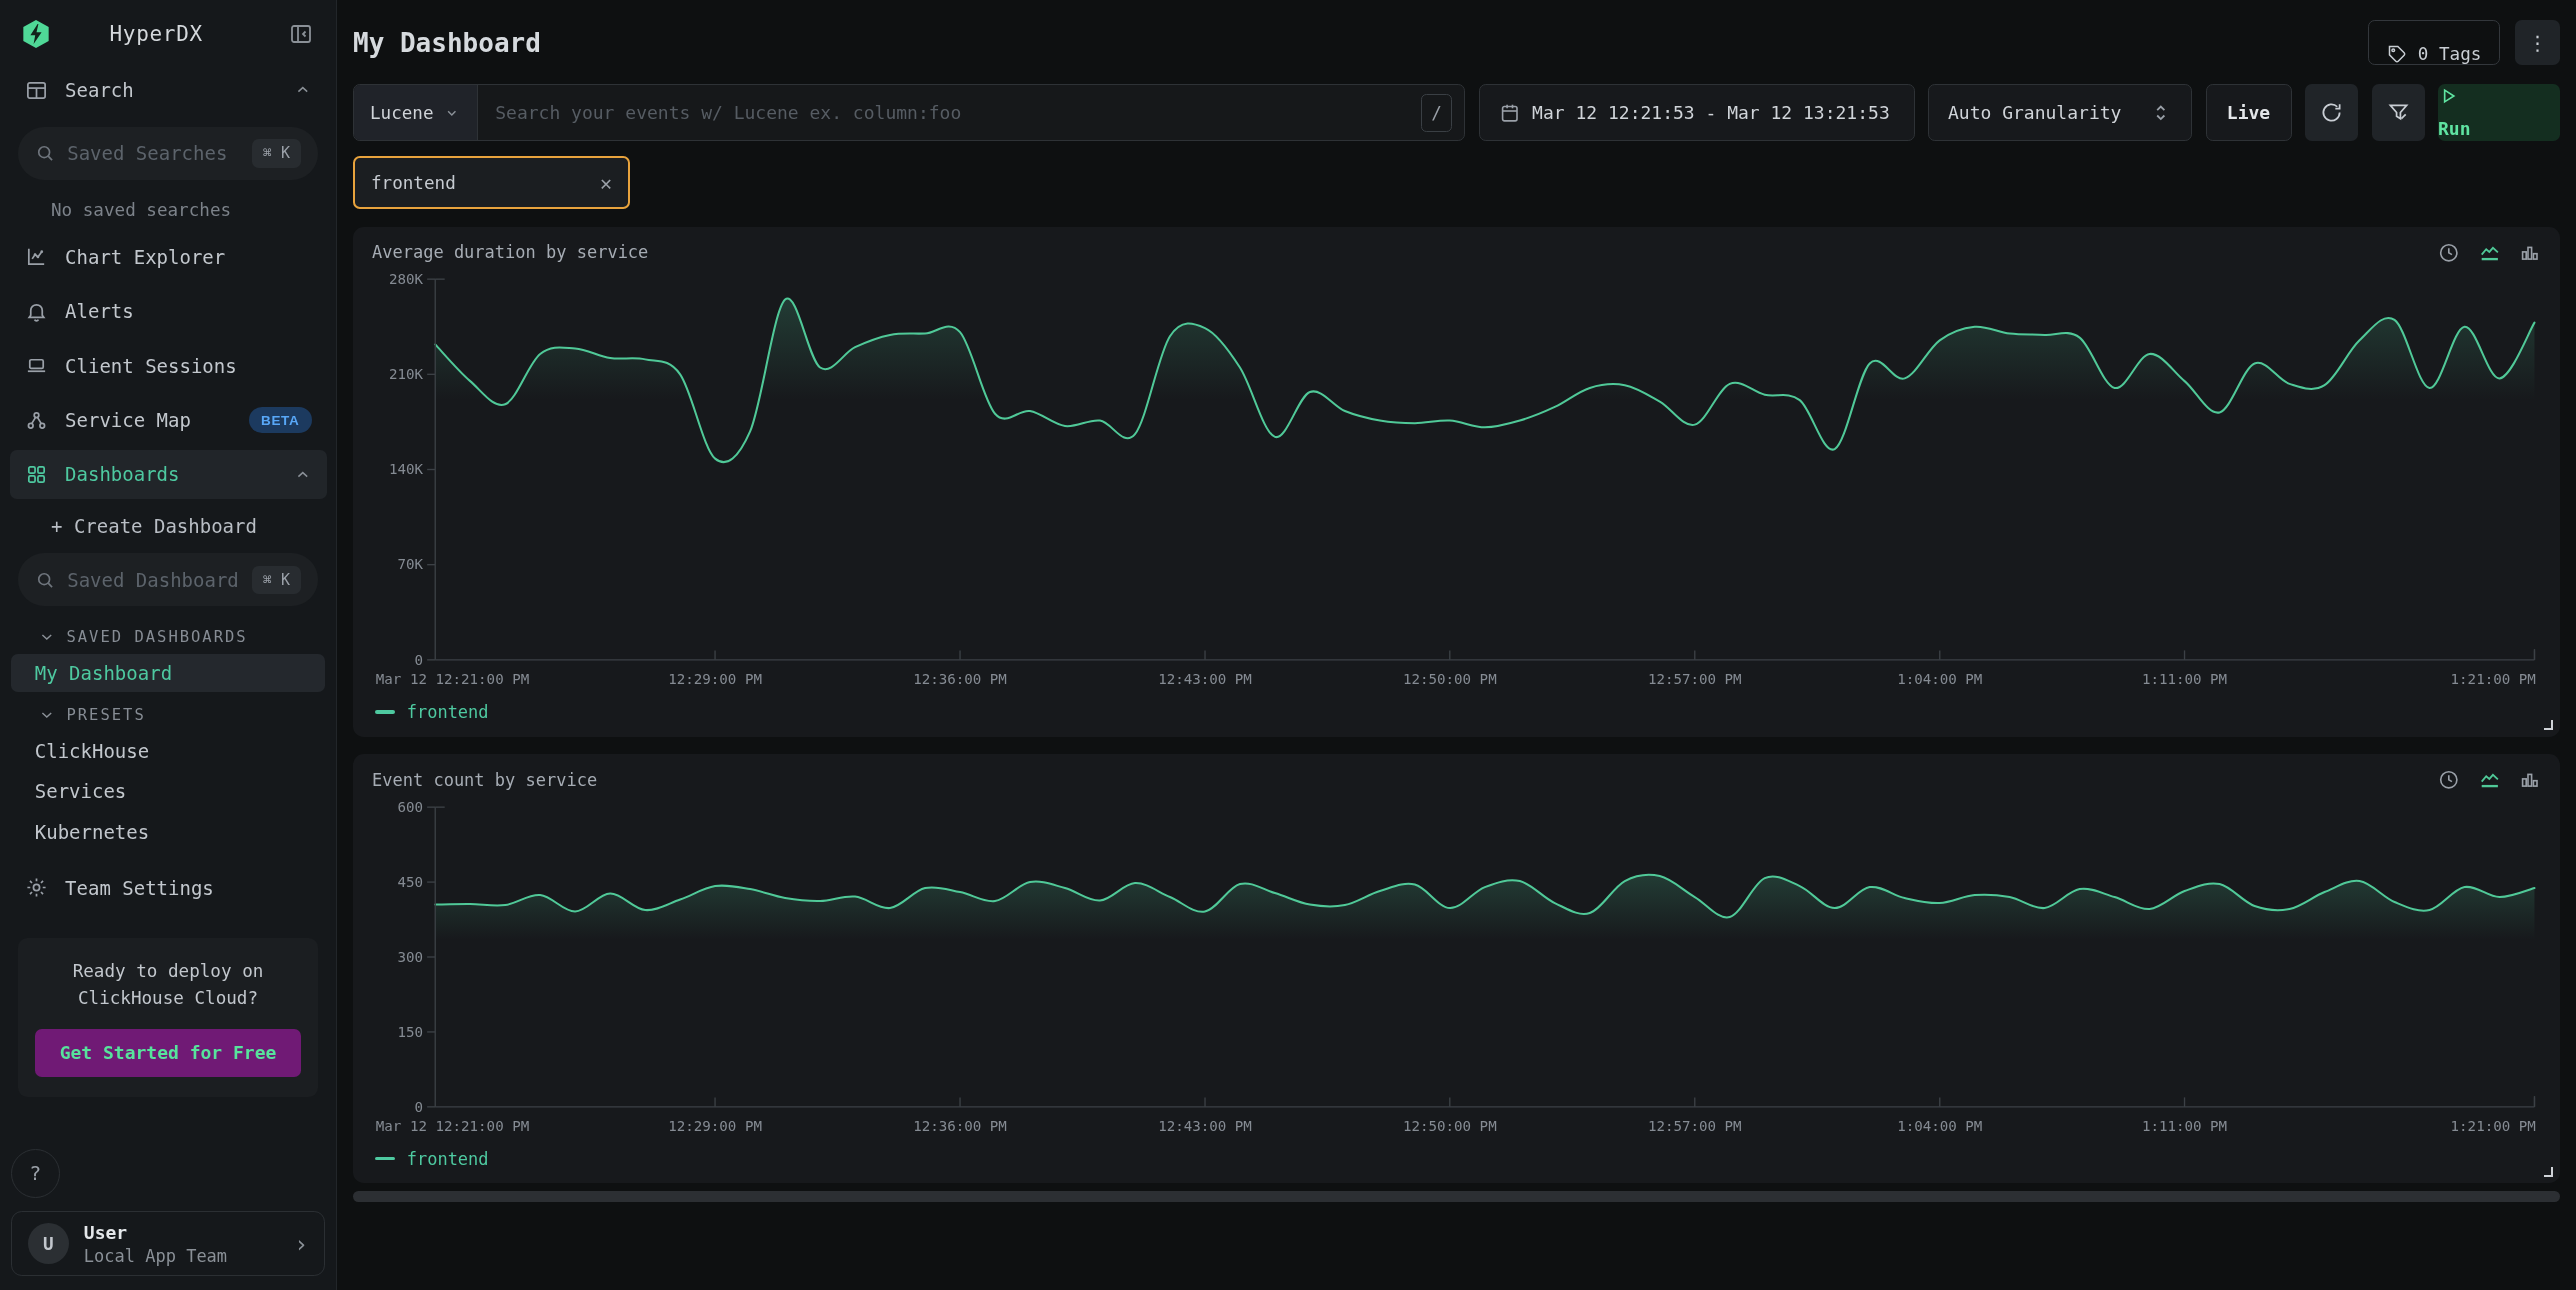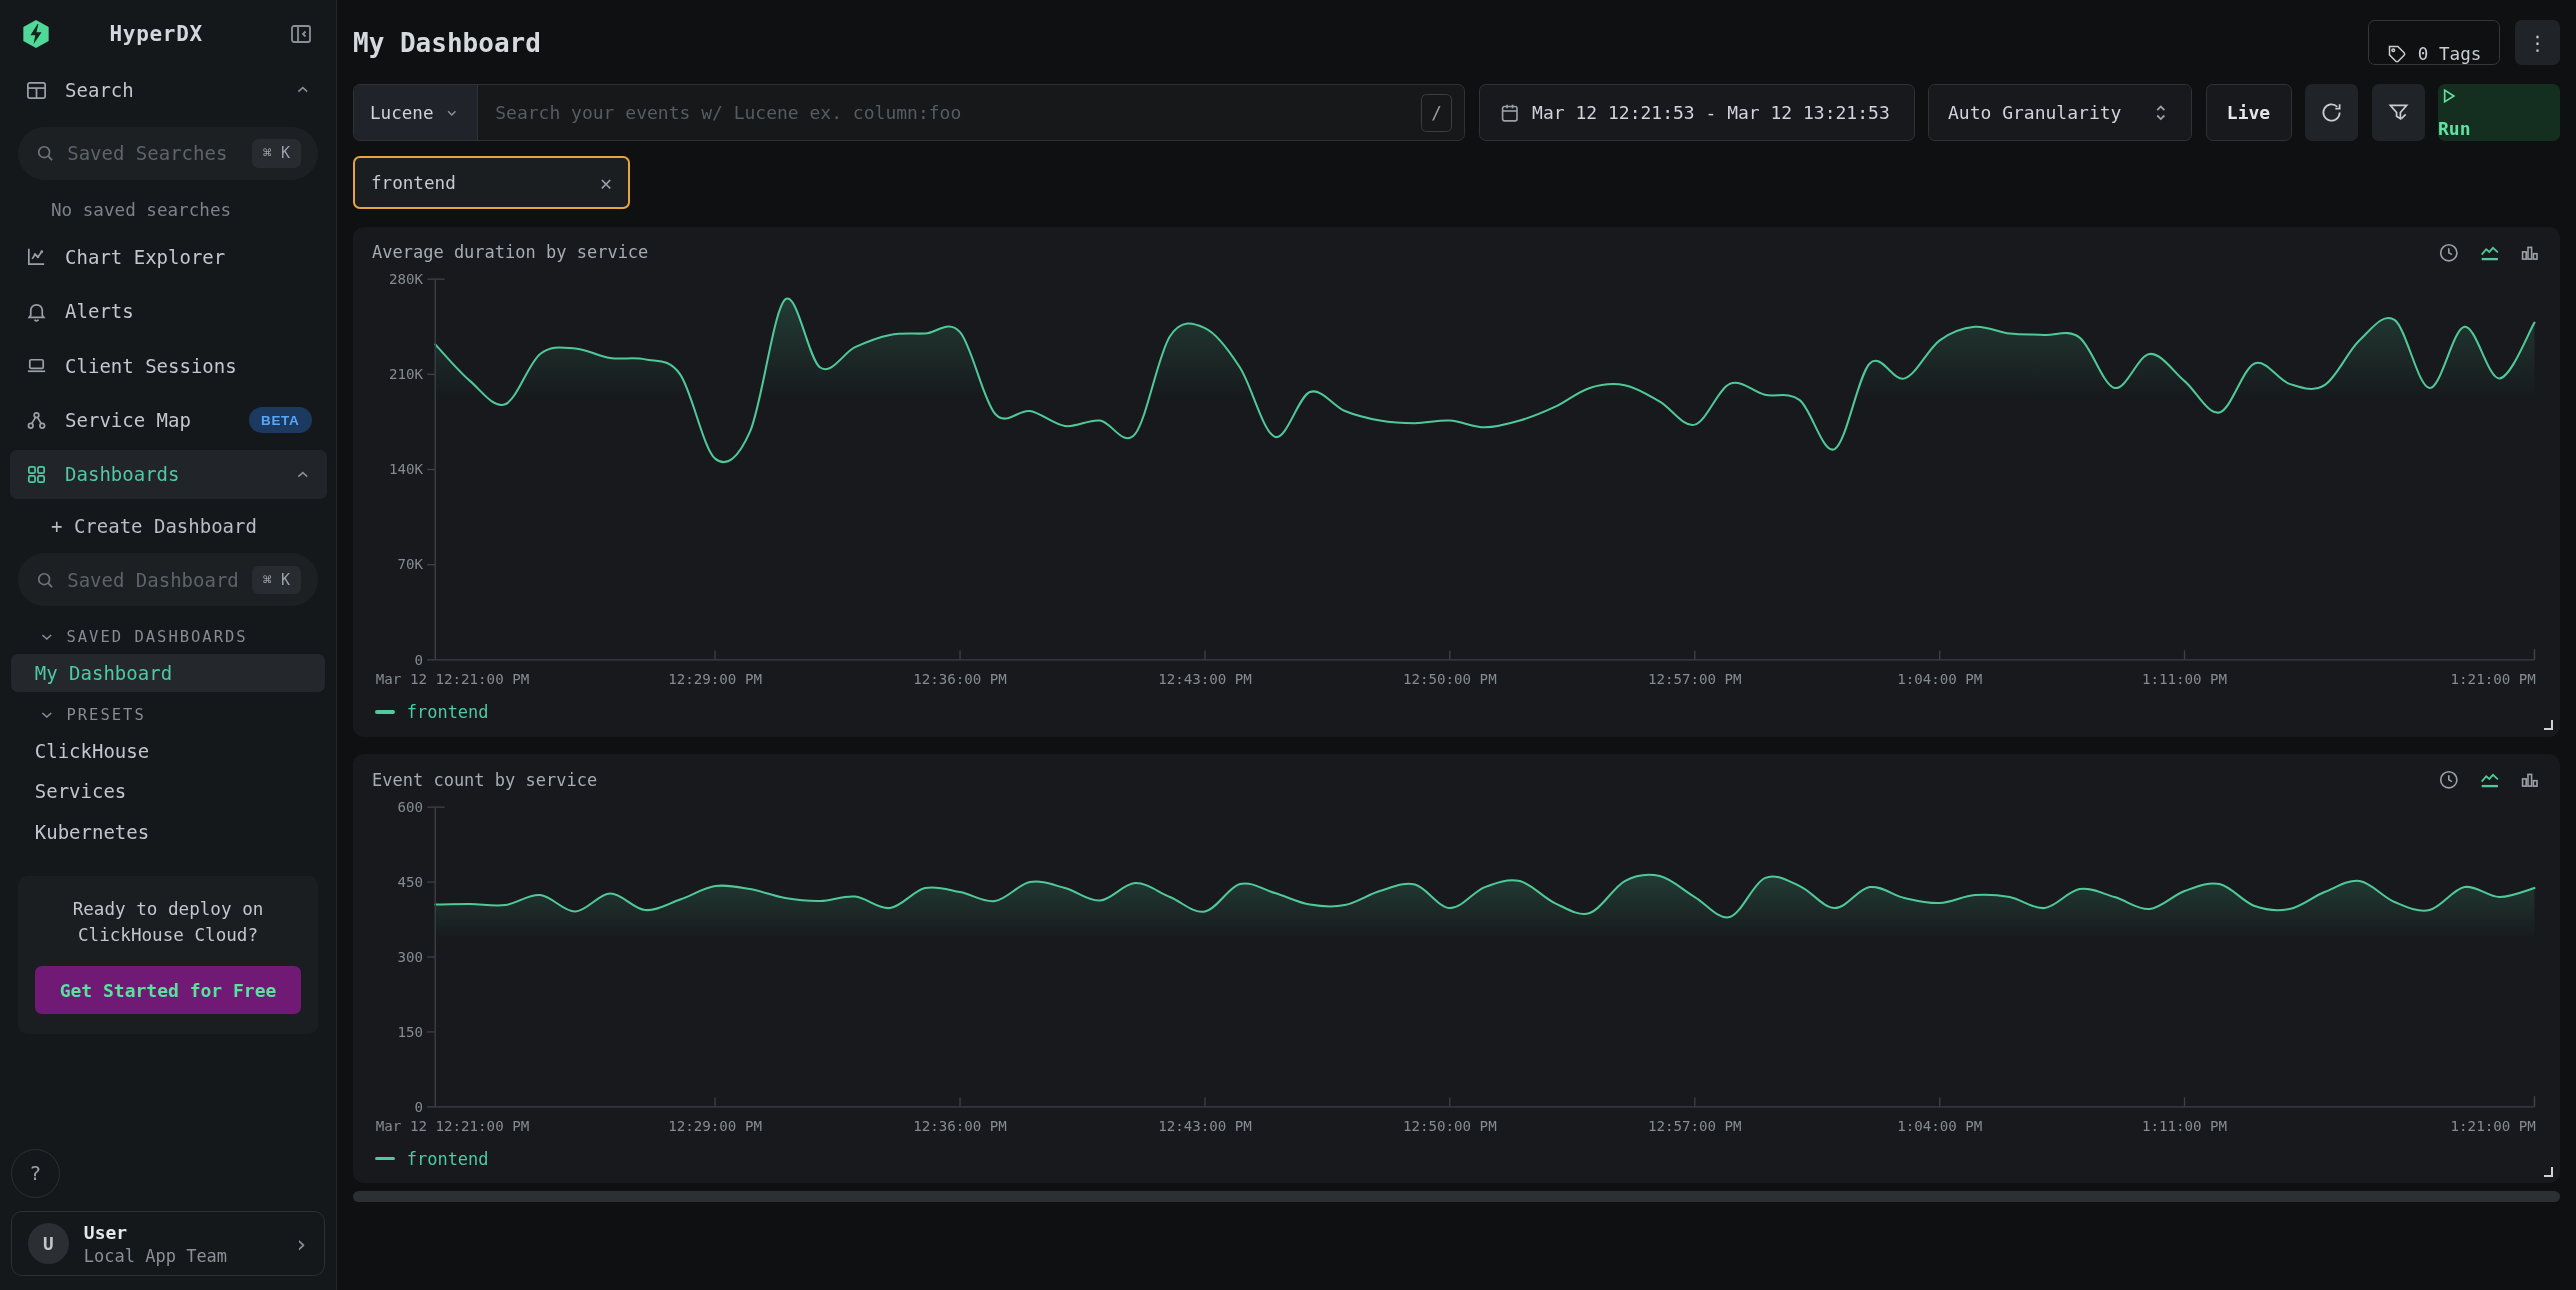--- a/index.html
+++ b/index.html
@@ -13,21 +13,21 @@
   .app { display:flex; height:100%; }
 
   
   .sidebar {
     width:337px; min-width:337px; height:100%;
     background:#15181b; border-right:0.7px solid #22262a;
     display:flex; flex-direction:column;
   }
   .logo-row { display:flex; align-items:center; gap:13.5px; padding:17.6px 20px 13.5px 20px; }
   .logo-hex { width:32px; height:32px; flex:0 0 auto; }
-  .logo-name { font-weight:bold; font-size:21px; color:#d4d8dc; letter-spacing:0.7px; flex:1;padding-left:44px; }
+  .logo-name { font-weight:normal; font-size:21px; color:#d4d8dc; letter-spacing:0.7px; flex:1;padding-left:44px; }
   .collapse-btn { width:30px; height:30px; color:#8a9097; display:flex; align-items:center; justify-content:center; cursor:pointer; }
 
   .nav-item {
     display:flex; align-items:center; gap:17.6px;
     margin:2.7px 9.5px; padding:0 15px; height:49px;
     border-radius:6.8px; color:#c2c7cd; cursor:pointer; font-size:19px;
   }
   .nav-item .nico { width:23px; height:23px; color:#9aa0a8; flex:0 0 auto; }
   .nav-item .nav-label { flex:1; }
   .nav-item.active { background:#212529; color:#4ec9a0; }
@@ -302,20 +302,27 @@
     <div class="tree-header">
       <svg class="chev" viewBox="0 0 24 24" fill="none" stroke="currentColor" stroke-width="2">
           <polyline points="6,9.5 12,15 18,9.5"></polyline>
         </svg>
       <span>PRESETS</span>
     </div>
     <div class="tree-item">ClickHouse</div>
     <div class="tree-item">Services</div>
     <div class="tree-item">Kubernetes</div>
 
+    <div class="nav-item" style="margin-top:10.8px;">
+      <svg class="nico" viewBox="0 0 24 24" fill="none" stroke="currentColor" stroke-width="1.8">
+        <circle cx="12" cy="12" r="3.2"></circle>
+          <path d="M12 2.5v3 M12 18.5v3 M2.5 12h3 M18.5 12h3 M5.2 5.2l2.1 2.1 M16.7 16.7l2.1 2.1 M18.8 5.2l-2.1 2.1 M7.3 16.7l-2.1 2.1"></path>
+      </svg>
+      <span class="nav-label">Team Settings</span>
+    </div>
 
     <div class="cloud-card">
       <div class="cloud-text">Ready to deploy on ClickHouse Cloud?</div>
       <button class="cloud-cta">Get Started for Free</button>
     </div>
 
     <div class="side-spacer"></div>
 
     <div class="help-btn">
       <span>?</span>

